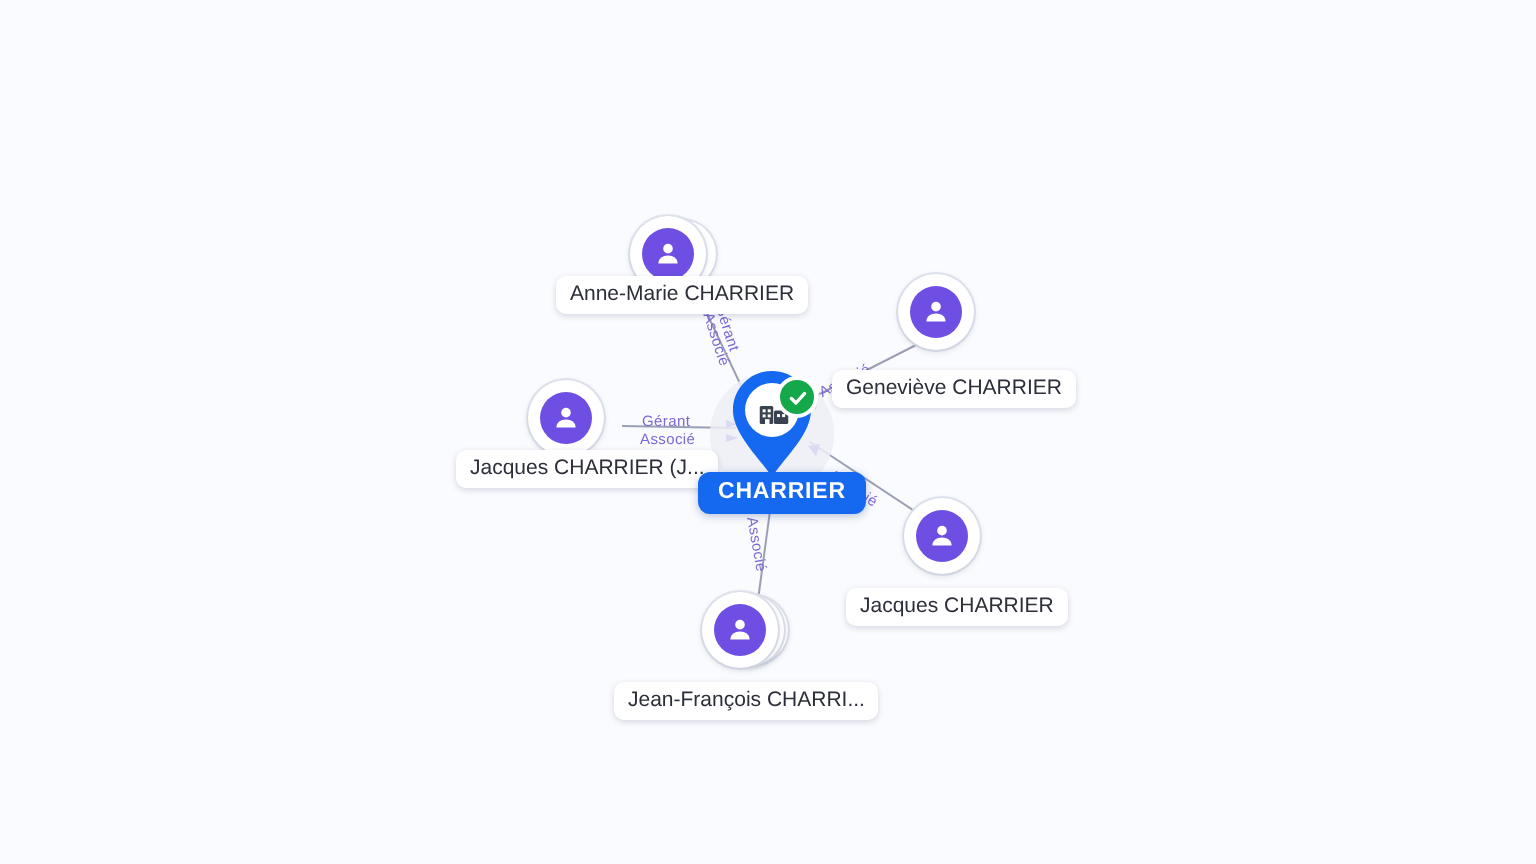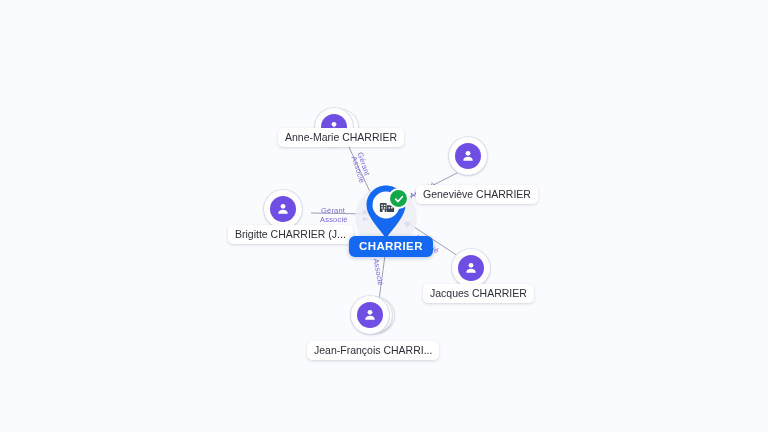--- a/index.html
+++ b/index.html
@@ -124,21 +124,21 @@
     <div class="avatar-wrap">
       <div class="ring r2"></div>
       <div class="ring r0"></div>
       <div class="avatar">
         <svg width="16" height="16" viewBox="0 0 24 24" fill="#ffffff">
           <circle cx="12" cy="8" r="3.6"></circle>
           <path d="M4.8 19.2c0-3.8 3.2-6 7.2-6s7.2 2.2 7.2 6z"></path>
         </svg>
       </div>
     </div>
-    <div class="node-label" style="left:-37px;top:20px;">Anne-Marie CHARRIER</div>
+    <div class="node-label" style="left:-37px;top:30px;">Anne-Marie CHARRIER</div>
   </div>
 
   <div class="person-node" style="left:449px;top:137px;">
     <div class="avatar-wrap">
       <div class="ring r0"></div>
       <div class="avatar">
         <svg width="16" height="16" viewBox="0 0 24 24" fill="#ffffff">
           <circle cx="12" cy="8" r="3.6"></circle>
           <path d="M4.8 19.2c0-3.8 3.2-6 7.2-6s7.2 2.2 7.2 6z"></path>
         </svg>
@@ -150,34 +150,34 @@
   <div class="person-node" style="left:264px;top:190px;">
     <div class="avatar-wrap">
       <div class="ring r0"></div>
       <div class="avatar">
         <svg width="16" height="16" viewBox="0 0 24 24" fill="#ffffff">
           <circle cx="12" cy="8" r="3.6"></circle>
           <path d="M4.8 19.2c0-3.8 3.2-6 7.2-6s7.2 2.2 7.2 6z"></path>
         </svg>
       </div>
     </div>
-    <div class="node-label" style="left:-36px;top:35px;">Brigitte CHARRIER (J...</div>
+    <div class="node-label" style="left:-36px;top:35px;">Jacques CHARRIER (J...</div>
   </div>
 
   <div class="person-node" style="left:452px;top:249px;">
     <div class="avatar-wrap">
       <div class="ring r0"></div>
       <div class="avatar">
         <svg width="16" height="16" viewBox="0 0 24 24" fill="#ffffff">
           <circle cx="12" cy="8" r="3.6"></circle>
           <path d="M4.8 19.2c0-3.8 3.2-6 7.2-6s7.2 2.2 7.2 6z"></path>
         </svg>
       </div>
     </div>
-    <div class="node-label" style="left:-29px;top:35px;">Jacques CHARRIER</div>
+    <div class="node-label" style="left:-29px;top:45px;">Jacques CHARRIER</div>
   </div>
 
   <div class="person-node" style="left:351px;top:296px;">
     <div class="avatar-wrap">
       <div class="ring r2"></div>
       <div class="ring r1"></div>
       <div class="ring r0"></div>
       <div class="avatar">
         <svg width="16" height="16" viewBox="0 0 24 24" fill="#ffffff">
           <circle cx="12" cy="8" r="3.6"></circle>

